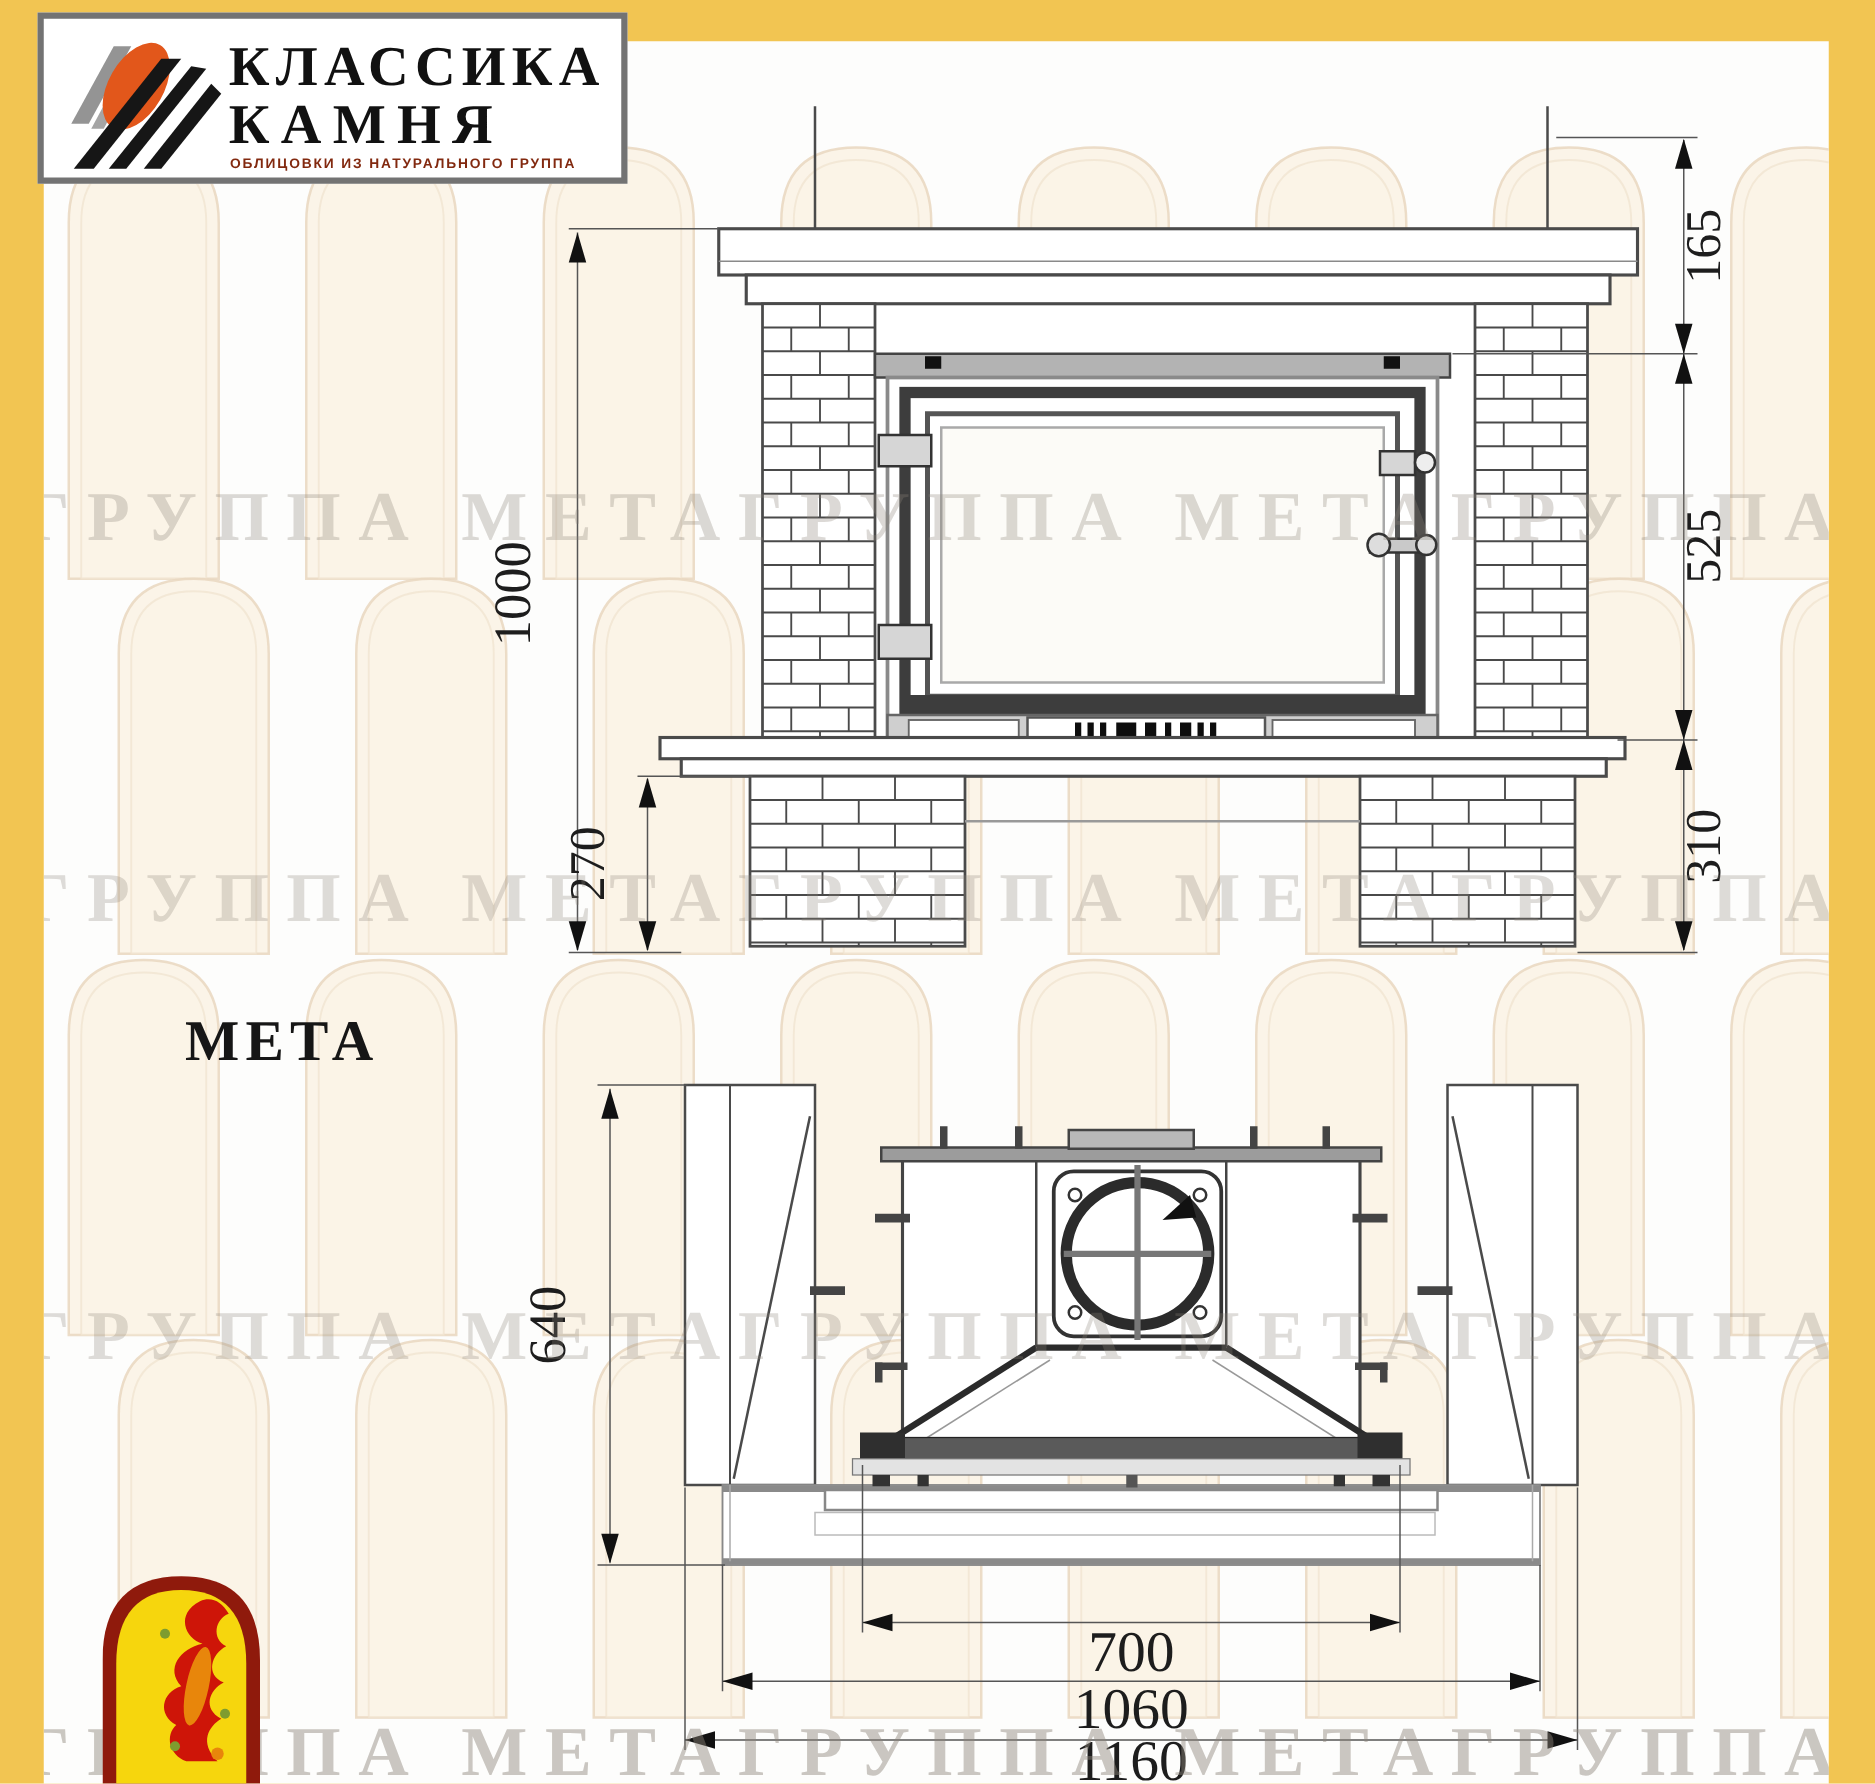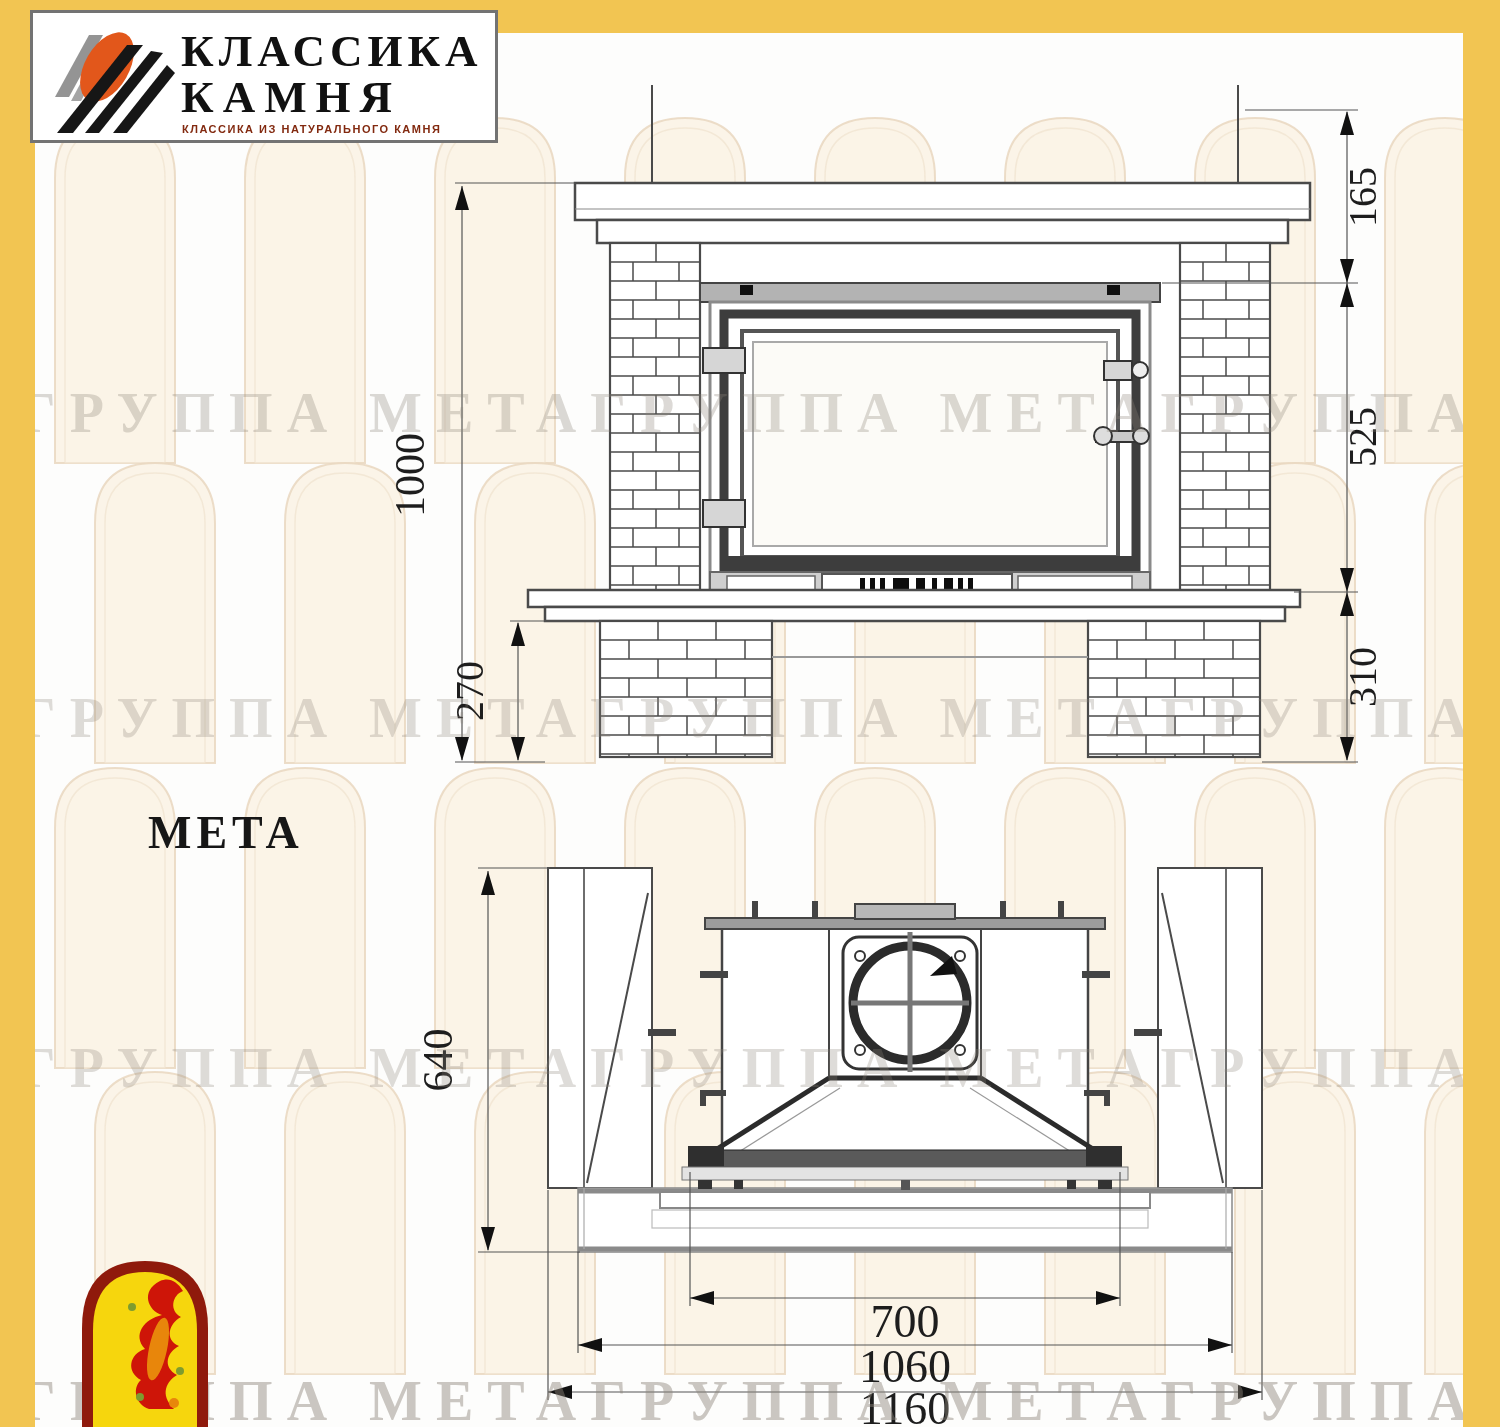--- a/index.html
+++ b/index.html
@@ -2,21 +2,21 @@
 <html><head>
 <meta charset="utf-8">
 <style>
   html,body{margin:0;padding:0;}
   body{width:1500px;height:1427px;overflow:hidden;font-family:"Liberation Serif",serif;}
   .page{position:relative;width:1500px;height:1427px;background:#F2C552;}
   .content-area{position:absolute;left:35px;top:33px;width:1428px;height:1394px;background:#fdfdfc;overflow:hidden;}
   .layer{position:absolute;left:0;top:0;width:1465px;height:1394px;}
   svg{display:block;}
   
-  .logo{position:absolute;left:30px;top:10px;width:462px;height:127px;background:#ffffff;border:3px solid #737373;z-index:30;}
+  .logo{position:absolute;left:30px;top:10px;width:462px;height:127px;background:#ffffff;border:5px solid #737373;z-index:30;}
   .logo-graphic{position:absolute;left:8px;top:4px;}
   .brand1{position:absolute;left:148px;top:16px;font-family:"Liberation Serif",serif;font-weight:bold;font-size:45px;letter-spacing:5px;color:#111;line-height:1;}
   .brand2{position:absolute;left:148px;top:62px;font-family:"Liberation Serif",serif;font-weight:bold;font-size:45px;letter-spacing:9px;color:#111;line-height:1;}
   .logo-sub{position:absolute;left:149px;top:110px;font-family:"Liberation Sans",sans-serif;font-weight:bold;font-size:11px;letter-spacing:1.5px;color:#82290f;white-space:nowrap;}
   
   .model-title{position:absolute;left:113px;top:773px;font-family:"Liberation Serif",serif;font-weight:bold;font-size:46px;letter-spacing:5px;color:#161616;z-index:20;}
   .emblem{position:absolute;left:82px;top:1253px;z-index:30;}
   .dim-text{font-family:"Liberation Serif",serif;fill:#1d1d1d;}
 </style>
 </head>
@@ -467,21 +467,21 @@
     <svg class="logo-graphic" width="140" height="118" viewBox="0 0 140 118">
       <polygon points="14,80 48,18 62,18 28,80" fill="#949494"></polygon>
       <polygon points="30,84 60,28 70,28 40,84" fill="#a5a5a5"></polygon>
       <ellipse cx="66" cy="50" rx="22" ry="38" transform="rotate(30 66 50)" fill="#E2571B"></ellipse>
       <polygon points="16,116 86,28 102,28 32,116" fill="#161616"></polygon>
       <polygon points="44,116 110,34 122,36 58,116" fill="#161616"></polygon>
       <polygon points="72,116 126,48 134,56 86,116" fill="#161616"></polygon>
     </svg>
     <div class="brand1">КЛАССИКА</div>
     <div class="brand2">КАМНЯ</div>
-    <div class="logo-sub">КЛАССИКА ИЗ НАТУРАЛЬНОГО КАМНЯ</div>
+    <div class="logo-sub">ОБЛИЦОВКИ ИЗ НАТУРАЛЬНОГО ГРУППА</div>
   </div>
 
   <svg class="emblem" width="126" height="174" viewBox="0 0 126 174">
     <path d="M0,174 L0,75 Q0,8 63,8 Q126,8 126,75 L126,174 Z" fill="#8F1A0C"></path>
     <path d="M11,174 L11,78 Q11,19 63,19 Q115,19 115,78 L115,174 Z" fill="#F6D60D"></path>
     <path d="M78,28 C58,38 66,58 80,62 C62,66 50,82 63,96 C47,101 44,119 59,127 C50,135 53,151 67,156 L92,156 C77,141 85,128 95,122 C80,114 85,99 97,93 C82,87 87,70 99,64 C87,58 90,42 101,38 C95,28 87,24 78,28 Z" fill="#CE1508"></path>
     <ellipse cx="76" cy="96" rx="9" ry="32" transform="rotate(12 76 96)" fill="#E8860B"></ellipse>
     <circle cx="50" cy="54" r="4" fill="#7E9C2F"></circle>
     <circle cx="98" cy="118" r="4" fill="#7E9C2F"></circle>
     <circle cx="58" cy="144" r="4" fill="#7E9C2F"></circle>

